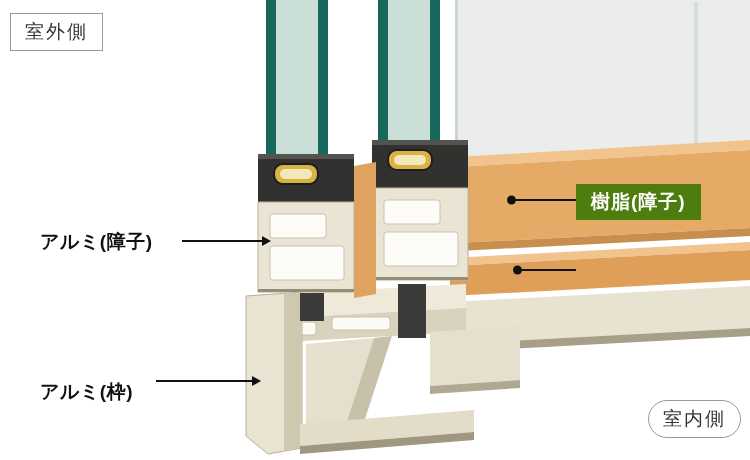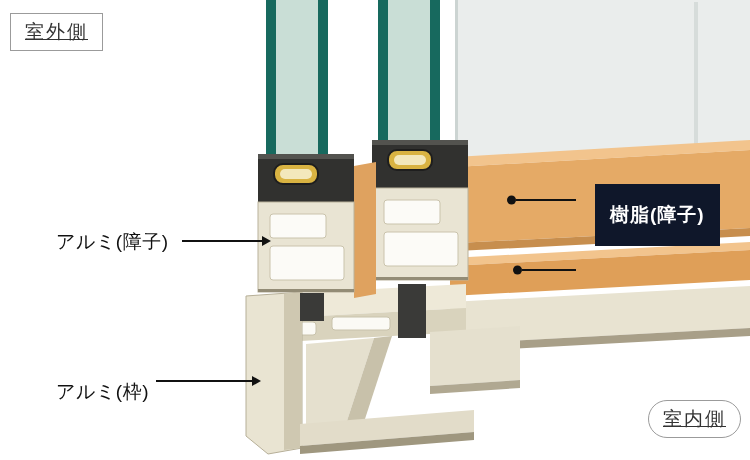--- a/index.html
+++ b/index.html
@@ -3,46 +3,46 @@
 <meta charset="utf-8">
 <style>
   html,body{margin:0;padding:0;background:#fff;}
   .stage{
     position:relative;width:750px;height:460px;background:#ffffff;overflow:hidden;
     font-family:"Liberation Sans","DejaVu Sans",sans-serif;
   }
   .illustration{position:absolute;left:0;top:0;width:750px;height:460px;}
   .tag{
     position:absolute;background:#ffffff;border:1px solid #9b9b9b;
-    padding:5px 14px;font-size:19px;color:#333;letter-spacing:2px;white-space:nowrap;text-decoration:underline;
+    padding:5px 14px;font-size:19px;color:#333;letter-spacing:2px;white-space:nowrap;
   }
   .tag-outdoor{left:10px;top:13px;}
   .tag-indoor{right:9px;top:400px;border-radius:19px;}
   .callout-text{
-    position:absolute;font-size:19px;font-weight:400;color:#111;
-    letter-spacing:0.5px;white-space:nowrap;margin-left:16px;
+    position:absolute;font-size:19px;font-weight:700;color:#111;
+    letter-spacing:0.5px;white-space:nowrap;
   }
   .lbl-alum-sash{left:40px;top:229px;}
   .lbl-alum-frame{left:40px;top:379px;}
   .leader{position:absolute;height:2px;background:#111;}
   .leader-arrow::after{
     content:"";position:absolute;right:-9px;top:50%;transform:translateY(-50%);
     border-left:9px solid #111;border-top:5px solid transparent;border-bottom:5px solid transparent;
   }
   .leader-dot::before{
     content:"";position:absolute;left:-9px;top:50%;transform:translateY(-50%);
     width:9px;height:9px;border-radius:50%;background:#111;
   }
   .ld-alum-sash{left:182px;top:240px;width:80px;}
   .ld-alum-frame{left:156px;top:380px;width:96px;}
   .ld-resin-sash{left:516px;top:199px;width:60px;}
   .ld-resin-frame{left:522px;top:269px;width:54px;}
   .blue-box{
-    position:absolute;background:#0f172a;color:#fff;font-size:19px;font-weight:700;
-    padding:18px 15px;letter-spacing:1px;white-space:nowrap;margin-left:19px;
+    position:absolute;background:#4d7c0f;color:#fff;font-size:19px;font-weight:700;
+    padding:5px 15px;letter-spacing:1px;white-space:nowrap;
   }
   .bb-sash{left:576px;top:184px;}
   .bb-frame{left:576px;top:254px;}
 </style>
 </head>
 <body>
 
 <div class="stage">
 
   <svg class="illustration" viewBox="0 0 750 460" aria-hidden="true">

